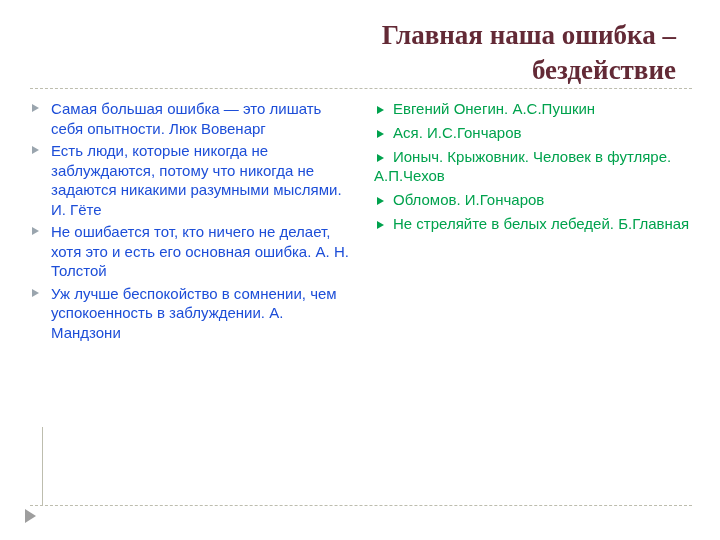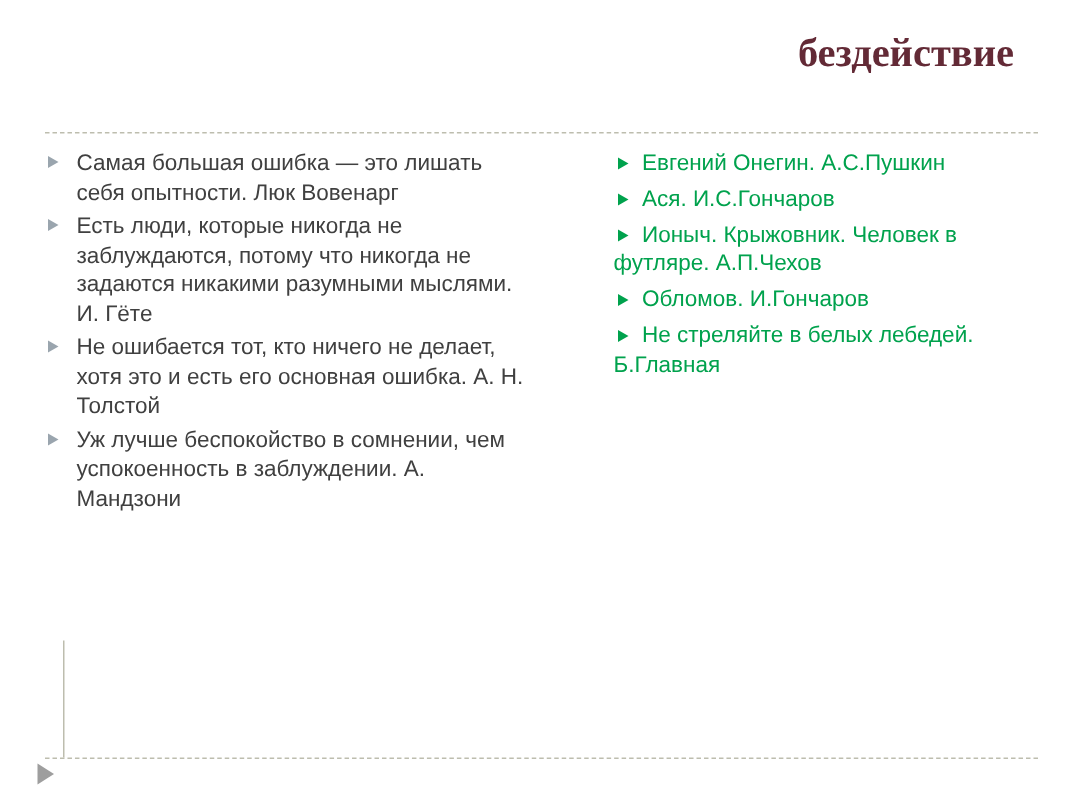--- a/index.html
+++ b/index.html
@@ -29,21 +29,21 @@
   }
   .rule-top{top:88px;}
   .rule-bottom{top:505px;}
   .content{
     position:absolute;
     top:99px;left:30px;right:28px;
     display:flex;
   }
   .col-left{
     width:322px;
-    color:#404040;
+    color:#1d4ed8;
     font-size:15px;
     line-height:1.3;
   }
   .col-right{
     flex:1;
     margin-left:22px;
     color:#00a24d;
     font-size:15px;
     line-height:1.32;
   }
@@ -51,21 +51,20 @@
     position:relative;
     padding-left:21px;
     margin-bottom:3px;
   }
   .quote-item .tri{
     position:absolute;
     left:2px;top:5px;
   }
   .book-item{
     margin-bottom:4px;
-    margin-left:35px;
   }
   .book-item .tri{
     display:inline-block;
     margin:0 9px 0 3px;
   }
   .tri{
     width:0;height:0;
     border-top:4.5px solid transparent;
     border-bottom:4.5px solid transparent;
     border-left:7px solid #9aa5ae;
@@ -87,20 +86,21 @@
     border-bottom:7px solid transparent;
     border-left:11px solid #9e9e9e;
   }
 </style>
 </head>
 <body>
 
 <div class="slide">
 
   <div class="title">
+    <div>Главная наша ошибка –</div>
     <div>бездействие</div>
   </div>
 
   <div class="rule rule-top"></div>
 
   <div class="content">
 
     <div class="col-left">
       <div class="quote-item">
         <span class="tri"></span>

